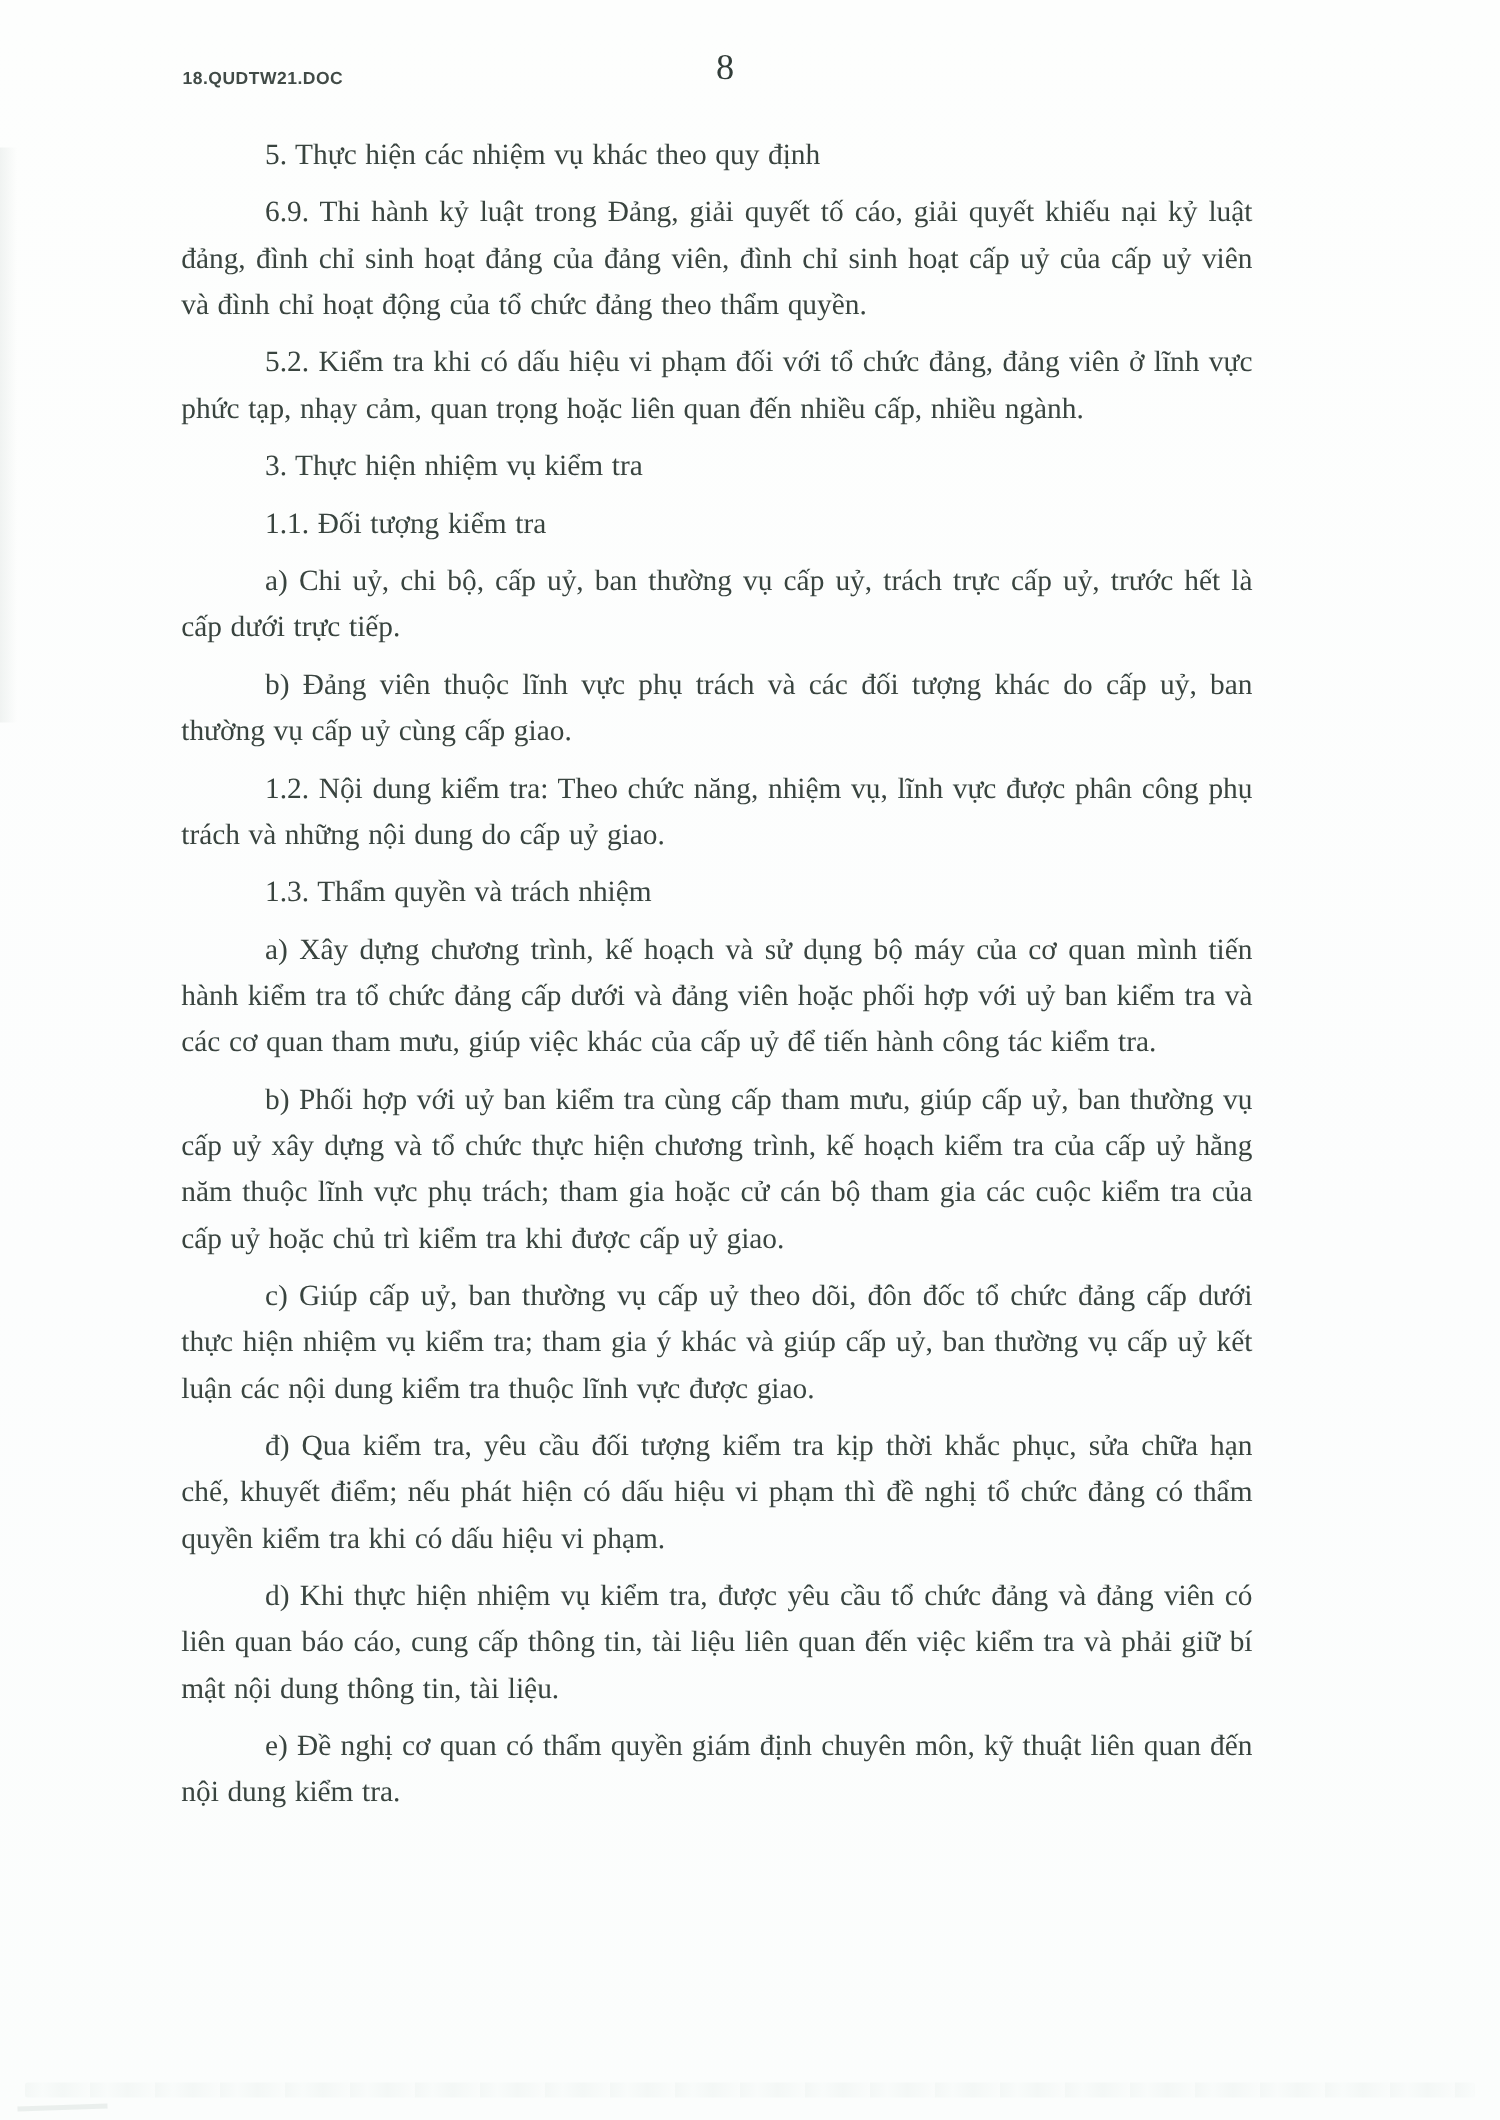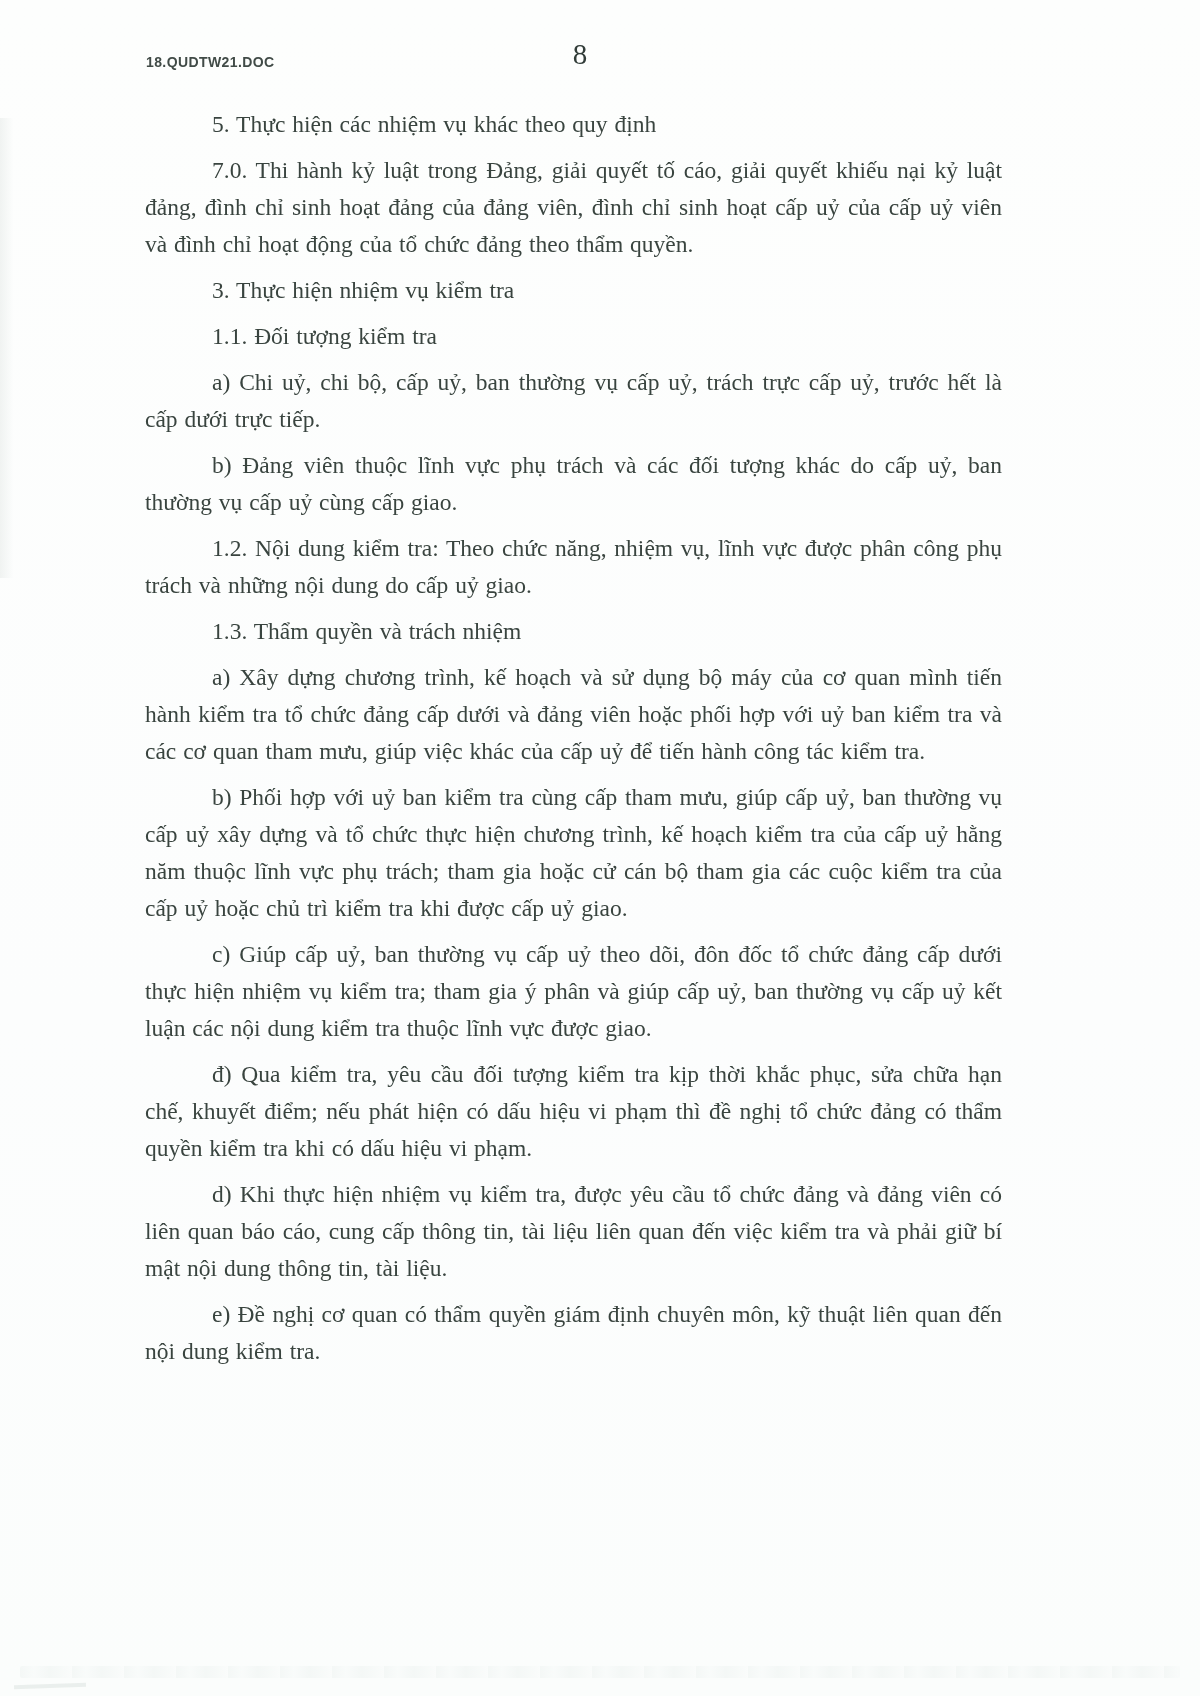--- a/index.html
+++ b/index.html
@@ -84,30 +84,31 @@
 <div class="scan-page">
 
   <div class="edge-artifact-left"></div>
 
   <div class="doc-code">18.QUDTW21.DOC</div>
 
   <div class="page-number">8</div>
 
   <div class="content">
     <p>5. Thực hiện các nhiệm vụ khác theo quy định</p>
-    <p>7.0. Thi hành kỷ luật trong Đảng, giải quyết tố cáo, giải quyết khiếu nại kỷ luật đảng, đình chỉ sinh hoạt đảng của đảng viên, đình chỉ sinh hoạt cấp uỷ của cấp uỷ viên và đình chỉ hoạt động của tổ chức đảng theo thẩm quyền.</p>
+    <p>6.9. Thi hành kỷ luật trong Đảng, giải quyết tố cáo, giải quyết khiếu nại kỷ luật đảng, đình chỉ sinh hoạt đảng của đảng viên, đình chỉ sinh hoạt cấp uỷ của cấp uỷ viên và đình chỉ hoạt động của tổ chức đảng theo thẩm quyền.</p>
+    <p>5.2. Kiểm tra khi có dấu hiệu vi phạm đối với tổ chức đảng, đảng viên ở lĩnh vực phức tạp, nhạy cảm, quan trọng hoặc liên quan đến nhiều cấp, nhiều ngành.</p>
     <p>3. Thực hiện nhiệm vụ kiểm tra</p>
     <p>1.1. Đối tượng kiểm tra</p>
     <p>a) Chi uỷ, chi bộ, cấp uỷ, ban thường vụ cấp uỷ, trách trực cấp uỷ, trước hết là cấp dưới trực tiếp.</p>
     <p>b) Đảng viên thuộc lĩnh vực phụ trách và các đối tượng khác do cấp uỷ, ban thường vụ cấp uỷ cùng cấp giao.</p>
     <p>1.2. Nội dung kiểm tra: Theo chức năng, nhiệm vụ, lĩnh vực được phân công phụ trách và những nội dung do cấp uỷ giao.</p>
     <p>1.3. Thẩm quyền và trách nhiệm</p>
     <p>a) Xây dựng chương trình, kế hoạch và sử dụng bộ máy của cơ quan mình tiến hành kiểm tra tổ chức đảng cấp dưới và đảng viên hoặc phối hợp với uỷ ban kiểm tra và các cơ quan tham mưu, giúp việc khác của cấp uỷ để tiến hành công tác kiểm tra.</p>
     <p>b) Phối hợp với uỷ ban kiểm tra cùng cấp tham mưu, giúp cấp uỷ, ban thường vụ cấp uỷ xây dựng và tổ chức thực hiện chương trình, kế hoạch kiểm tra của cấp uỷ hằng năm thuộc lĩnh vực phụ trách; tham gia hoặc cử cán bộ tham gia các cuộc kiểm tra của cấp uỷ hoặc chủ trì kiểm tra khi được cấp uỷ giao.</p>
-    <p>c) Giúp cấp uỷ, ban thường vụ cấp uỷ theo dõi, đôn đốc tổ chức đảng cấp dưới thực hiện nhiệm vụ kiểm tra; tham gia ý phân và giúp cấp uỷ, ban thường vụ cấp uỷ kết luận các nội dung kiểm tra thuộc lĩnh vực được giao.</p>
+    <p>c) Giúp cấp uỷ, ban thường vụ cấp uỷ theo dõi, đôn đốc tổ chức đảng cấp dưới thực hiện nhiệm vụ kiểm tra; tham gia ý khác và giúp cấp uỷ, ban thường vụ cấp uỷ kết luận các nội dung kiểm tra thuộc lĩnh vực được giao.</p>
     <p>đ) Qua kiểm tra, yêu cầu đối tượng kiểm tra kịp thời khắc phục, sửa chữa hạn chế, khuyết điểm; nếu phát hiện có dấu hiệu vi phạm thì đề nghị tổ chức đảng có thẩm quyền kiểm tra khi có dấu hiệu vi phạm.</p>
     <p>d) Khi thực hiện nhiệm vụ kiểm tra, được yêu cầu tổ chức đảng và đảng viên có liên quan báo cáo, cung cấp thông tin, tài liệu liên quan đến việc kiểm tra và phải giữ bí mật nội dung thông tin, tài liệu.</p>
     <p>e) Đề nghị cơ quan có thẩm quyền giám định chuyên môn, kỹ thuật liên quan đến nội dung kiểm tra.</p>
   </div>
 
   <div class="edge-artifact-bottom"></div>
   <div class="corner-mark"></div>
 
 </div>
 

